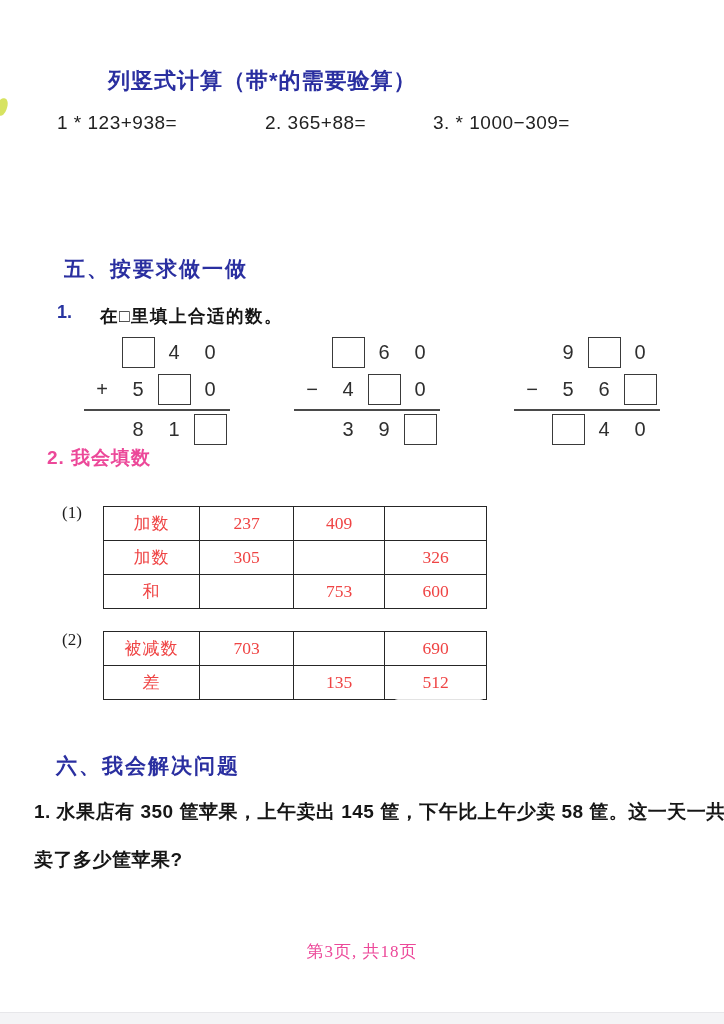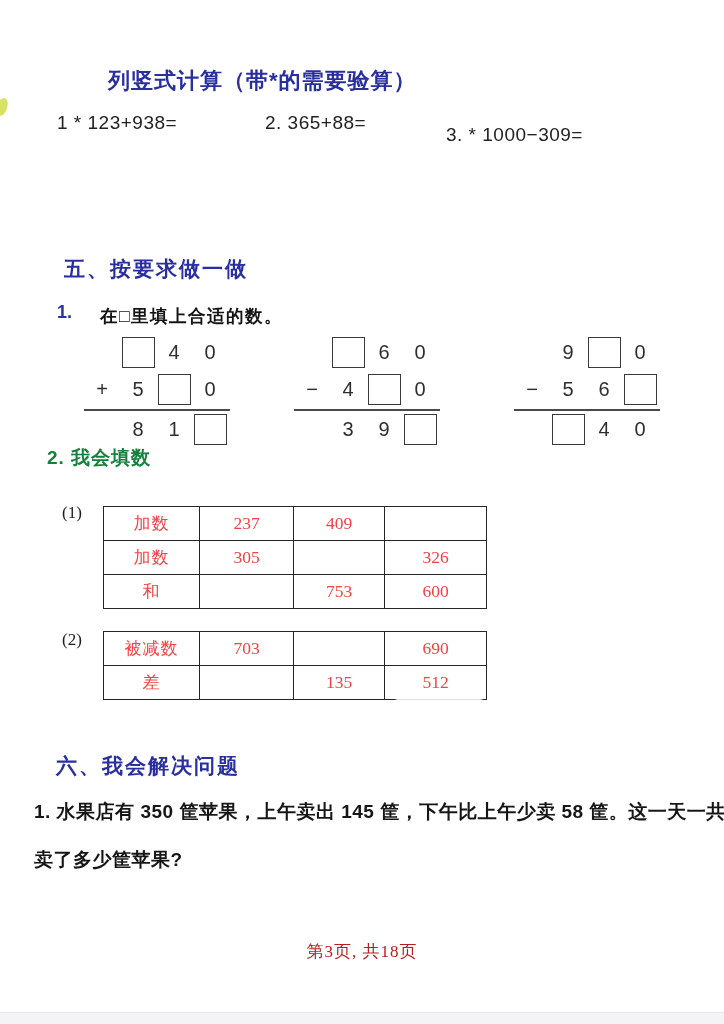--- a/index.html
+++ b/index.html
@@ -7,42 +7,42 @@
        font-family:"Liberation Sans", sans-serif;color:#1f1f1f;}
   .page{position:absolute;inset:0;background:#fff;padding-left:13px;}
 
   .title{position:absolute;left:108px;top:66px;font-size:22px;font-weight:bold;
          color:#2a2fa0;letter-spacing:1px;}
 
   .prob-row{position:absolute;top:112px;left:0;width:672px;height:30px;font-size:19px;color:#222;}
   .prob{position:absolute;white-space:nowrap;letter-spacing:0.5px;}
   .prob.p1{left:57px;}
   .prob.p2{left:265px;}
-  .prob.p3{left:446px;margin-top:12px;}
+  .prob.p3{left:433px;}
 
   .sec-heading{position:absolute;font-size:21px;font-weight:bold;color:#2a2fa0;letter-spacing:2px;}
   .sec5{left:64px;top:255px;}
   .sec6{left:56px;top:752px;}
 
   .item1-num{position:absolute;left:57px;top:302px;font-size:18px;font-weight:bold;color:#2733a0;}
   .item1-text{position:absolute;left:100px;top:304px;font-size:17.5px;font-weight:bold;
               color:#141414;letter-spacing:1.5px;}
 
   .vp{position:absolute;top:334px;}
   .vp.vp1{left:84px;}
   .vp.vp2{left:294px;}
   .vp.vp3{left:514px;}
   .vrow{display:flex;height:37px;align-items:center;}
   .vcell{flex:0 0 36px;width:36px;height:100%;display:flex;align-items:center;
          justify-content:center;font-size:20px;color:#2e2e2e;box-sizing:border-box;}
   .vcell.vbox{height:31px;flex-basis:33px;width:33px;margin:3px 1.5px 3px 1.5px;
               border:1.7px solid #3a3a3a;background:transparent;}
   .vline{width:146px;border-top:2px solid #4a4a4a;margin:1px 0 0 0;}
 
-  .item2{position:absolute;left:47px;top:445px;font-size:19px;font-weight:bold;color:#15803d;letter-spacing:1px;text-align:right;}
+  .item2{position:absolute;left:47px;top:445px;font-size:19px;font-weight:bold;color:#ec4899;letter-spacing:1px;text-align:right;}
 
   .tbl-label{position:absolute;font-size:17px;color:#1c1c1c;font-family:"Liberation Serif", serif;}
   .lab1{left:62px;top:503px;}
   .lab2{left:62px;top:630px;}
 
   table.fill{position:absolute;border-collapse:collapse;table-layout:fixed;
              font-family:"Liberation Serif", serif;}
   table.fill td{border:1.6px solid #262626;height:33px;text-align:center;vertical-align:middle;
                 font-size:17.5px;color:#ef4444;padding:0;}
   table.fill td.th{font-size:17px;letter-spacing:1px;}
@@ -52,21 +52,21 @@
 
   .smudge{position:absolute;background:rgba(255,255,255,0.87);border-radius:8px;}
   .sm1{left:392px;top:688px;width:94px;height:12px;}
   .sm2{left:396px;top:723px;width:70px;height:10px;}
 
   .word-problem{position:absolute;left:34px;top:788px;width:672px;font-size:19px;
                 font-weight:600;color:#161616;letter-spacing:0.5px;}
   .word-problem .line{height:48px;line-height:48px;white-space:nowrap;}
 
   .footer{position:absolute;left:0;top:940px;width:724px;text-align:center;
-          font-family:"Liberation Serif", serif;font-size:17px;color:#b91c1c;letter-spacing:1px;}
+          font-family:"Liberation Serif", serif;font-size:17px;color:#ec4899;letter-spacing:1px;}
 
   .bottom-strip{position:absolute;left:0;top:1012px;width:724px;height:12px;
                 background:#f4f4f6;border-top:1px solid #e7e7ea;}
 
   .mark-yellow{position:absolute;left:-3px;top:98px;width:10px;height:18px;
                background:#cddc39;opacity:0.8;border-radius:45%;transform:rotate(18deg);}
 </style>
 </head>
 <body>
 

